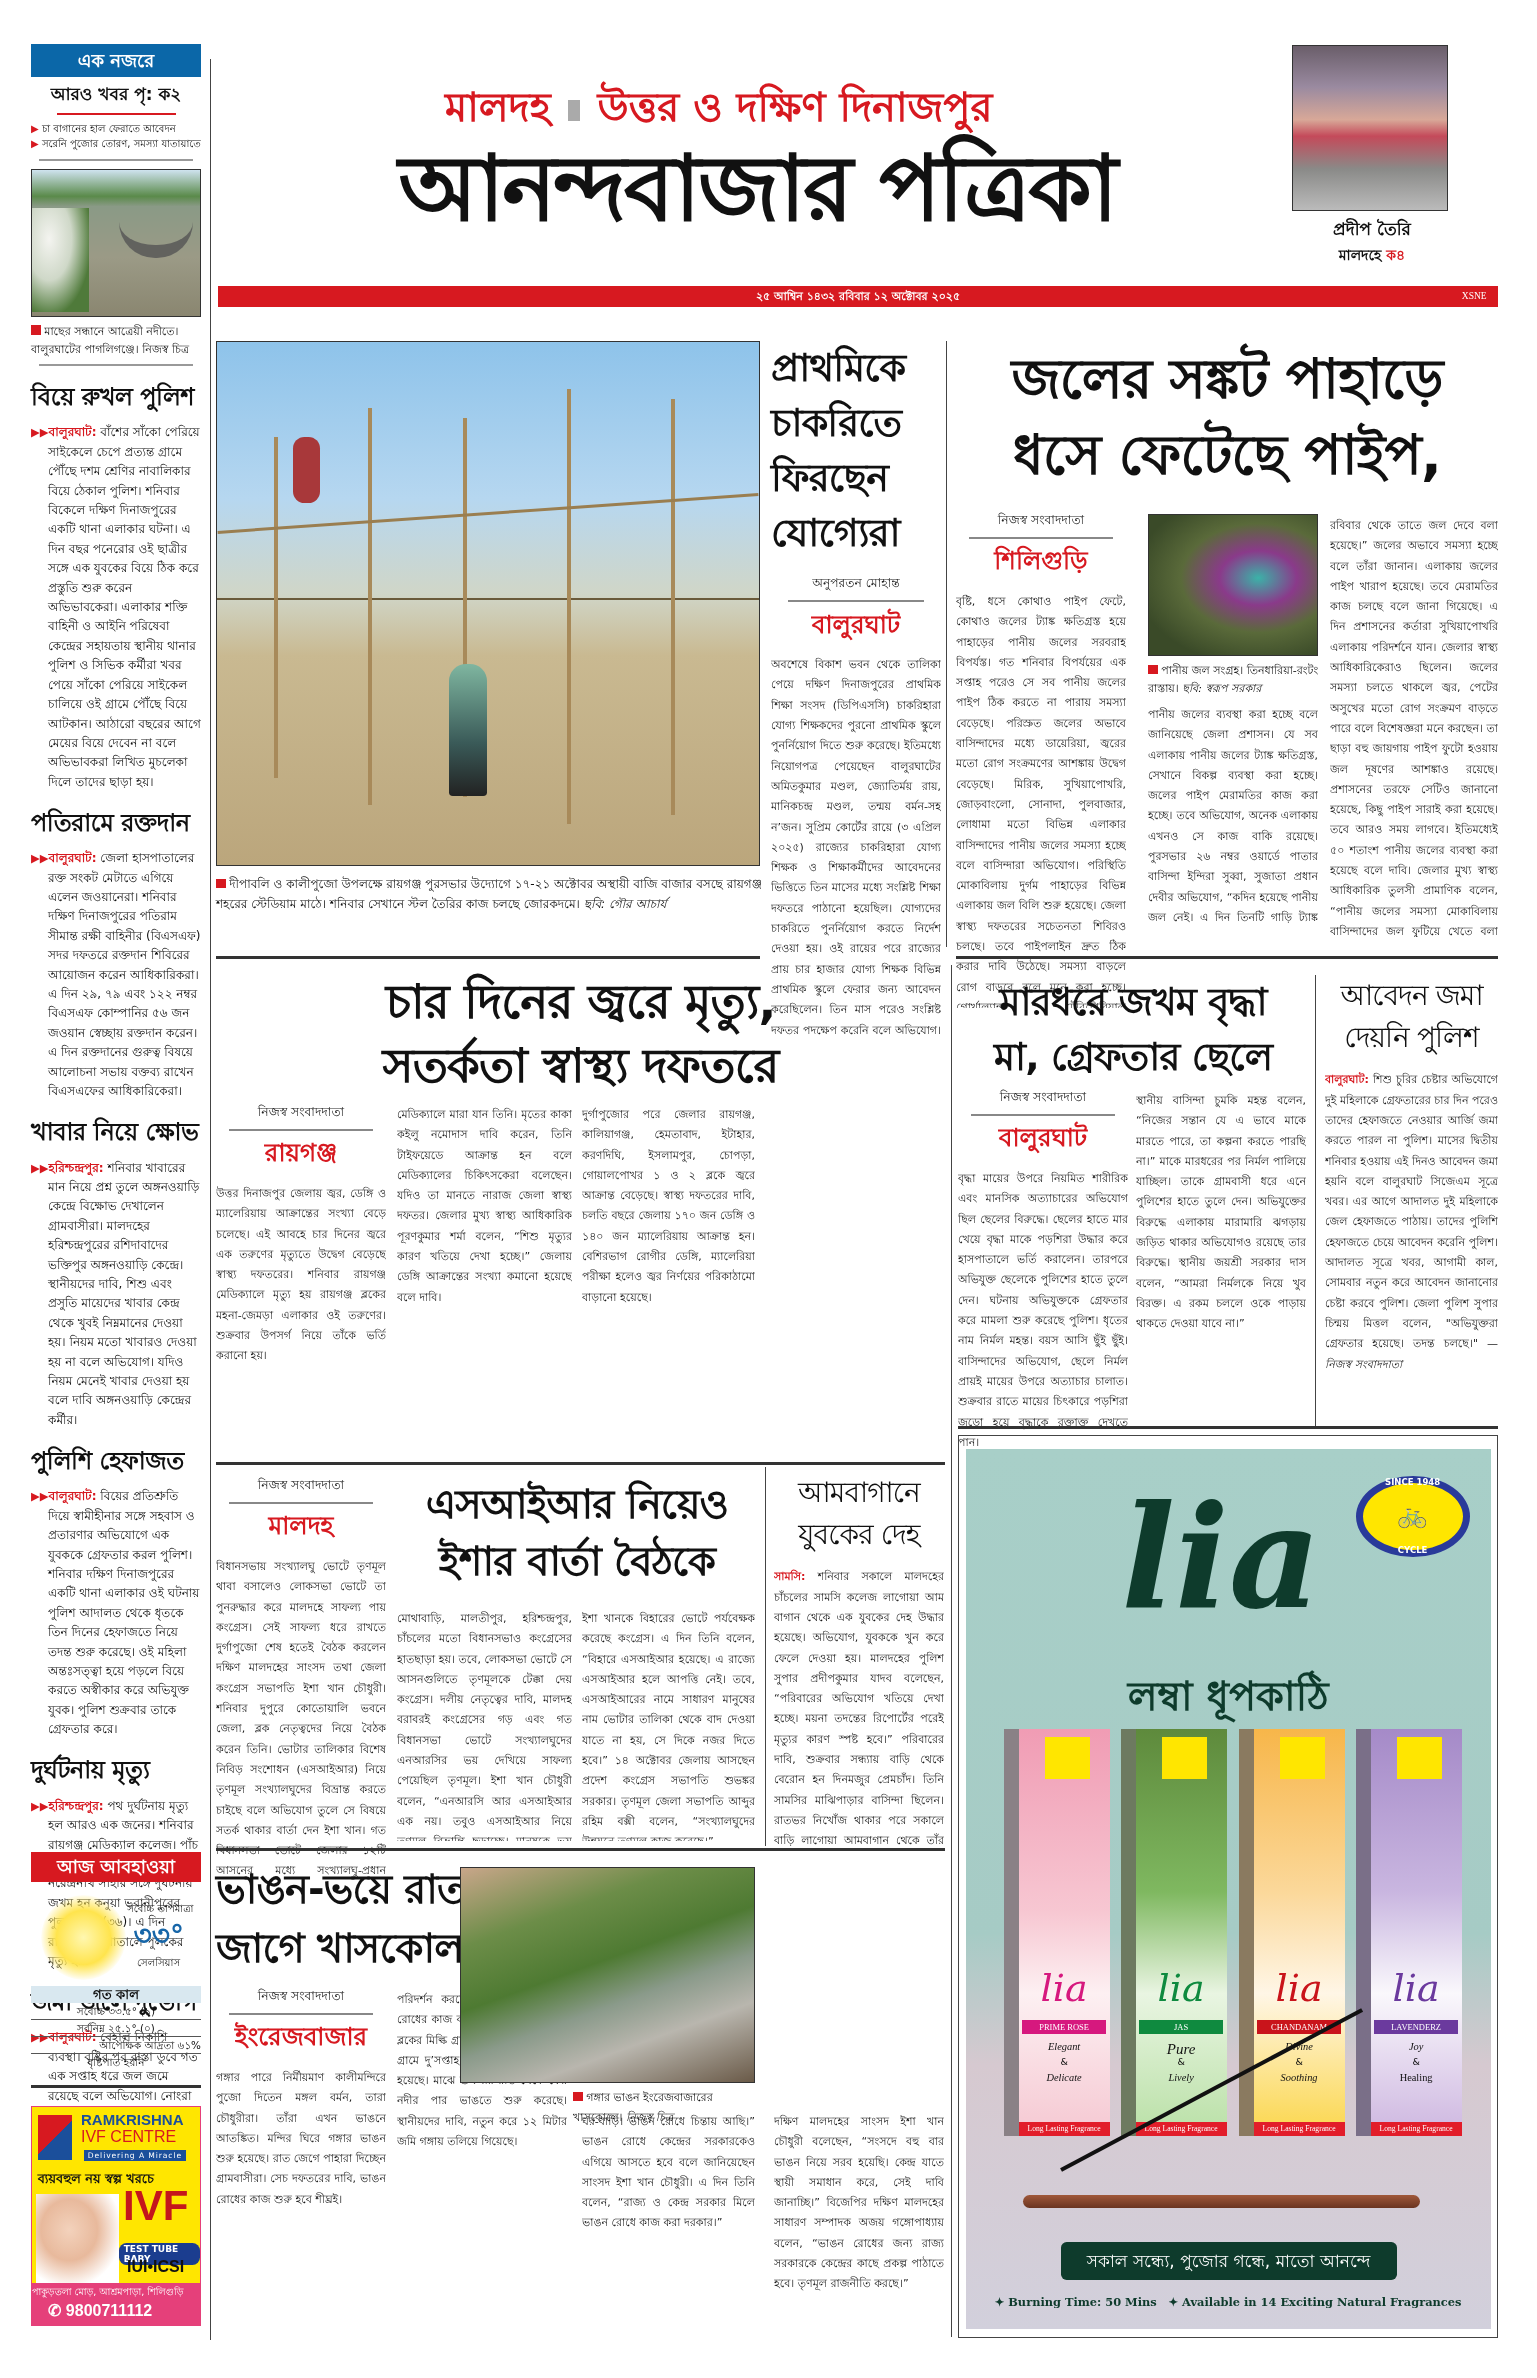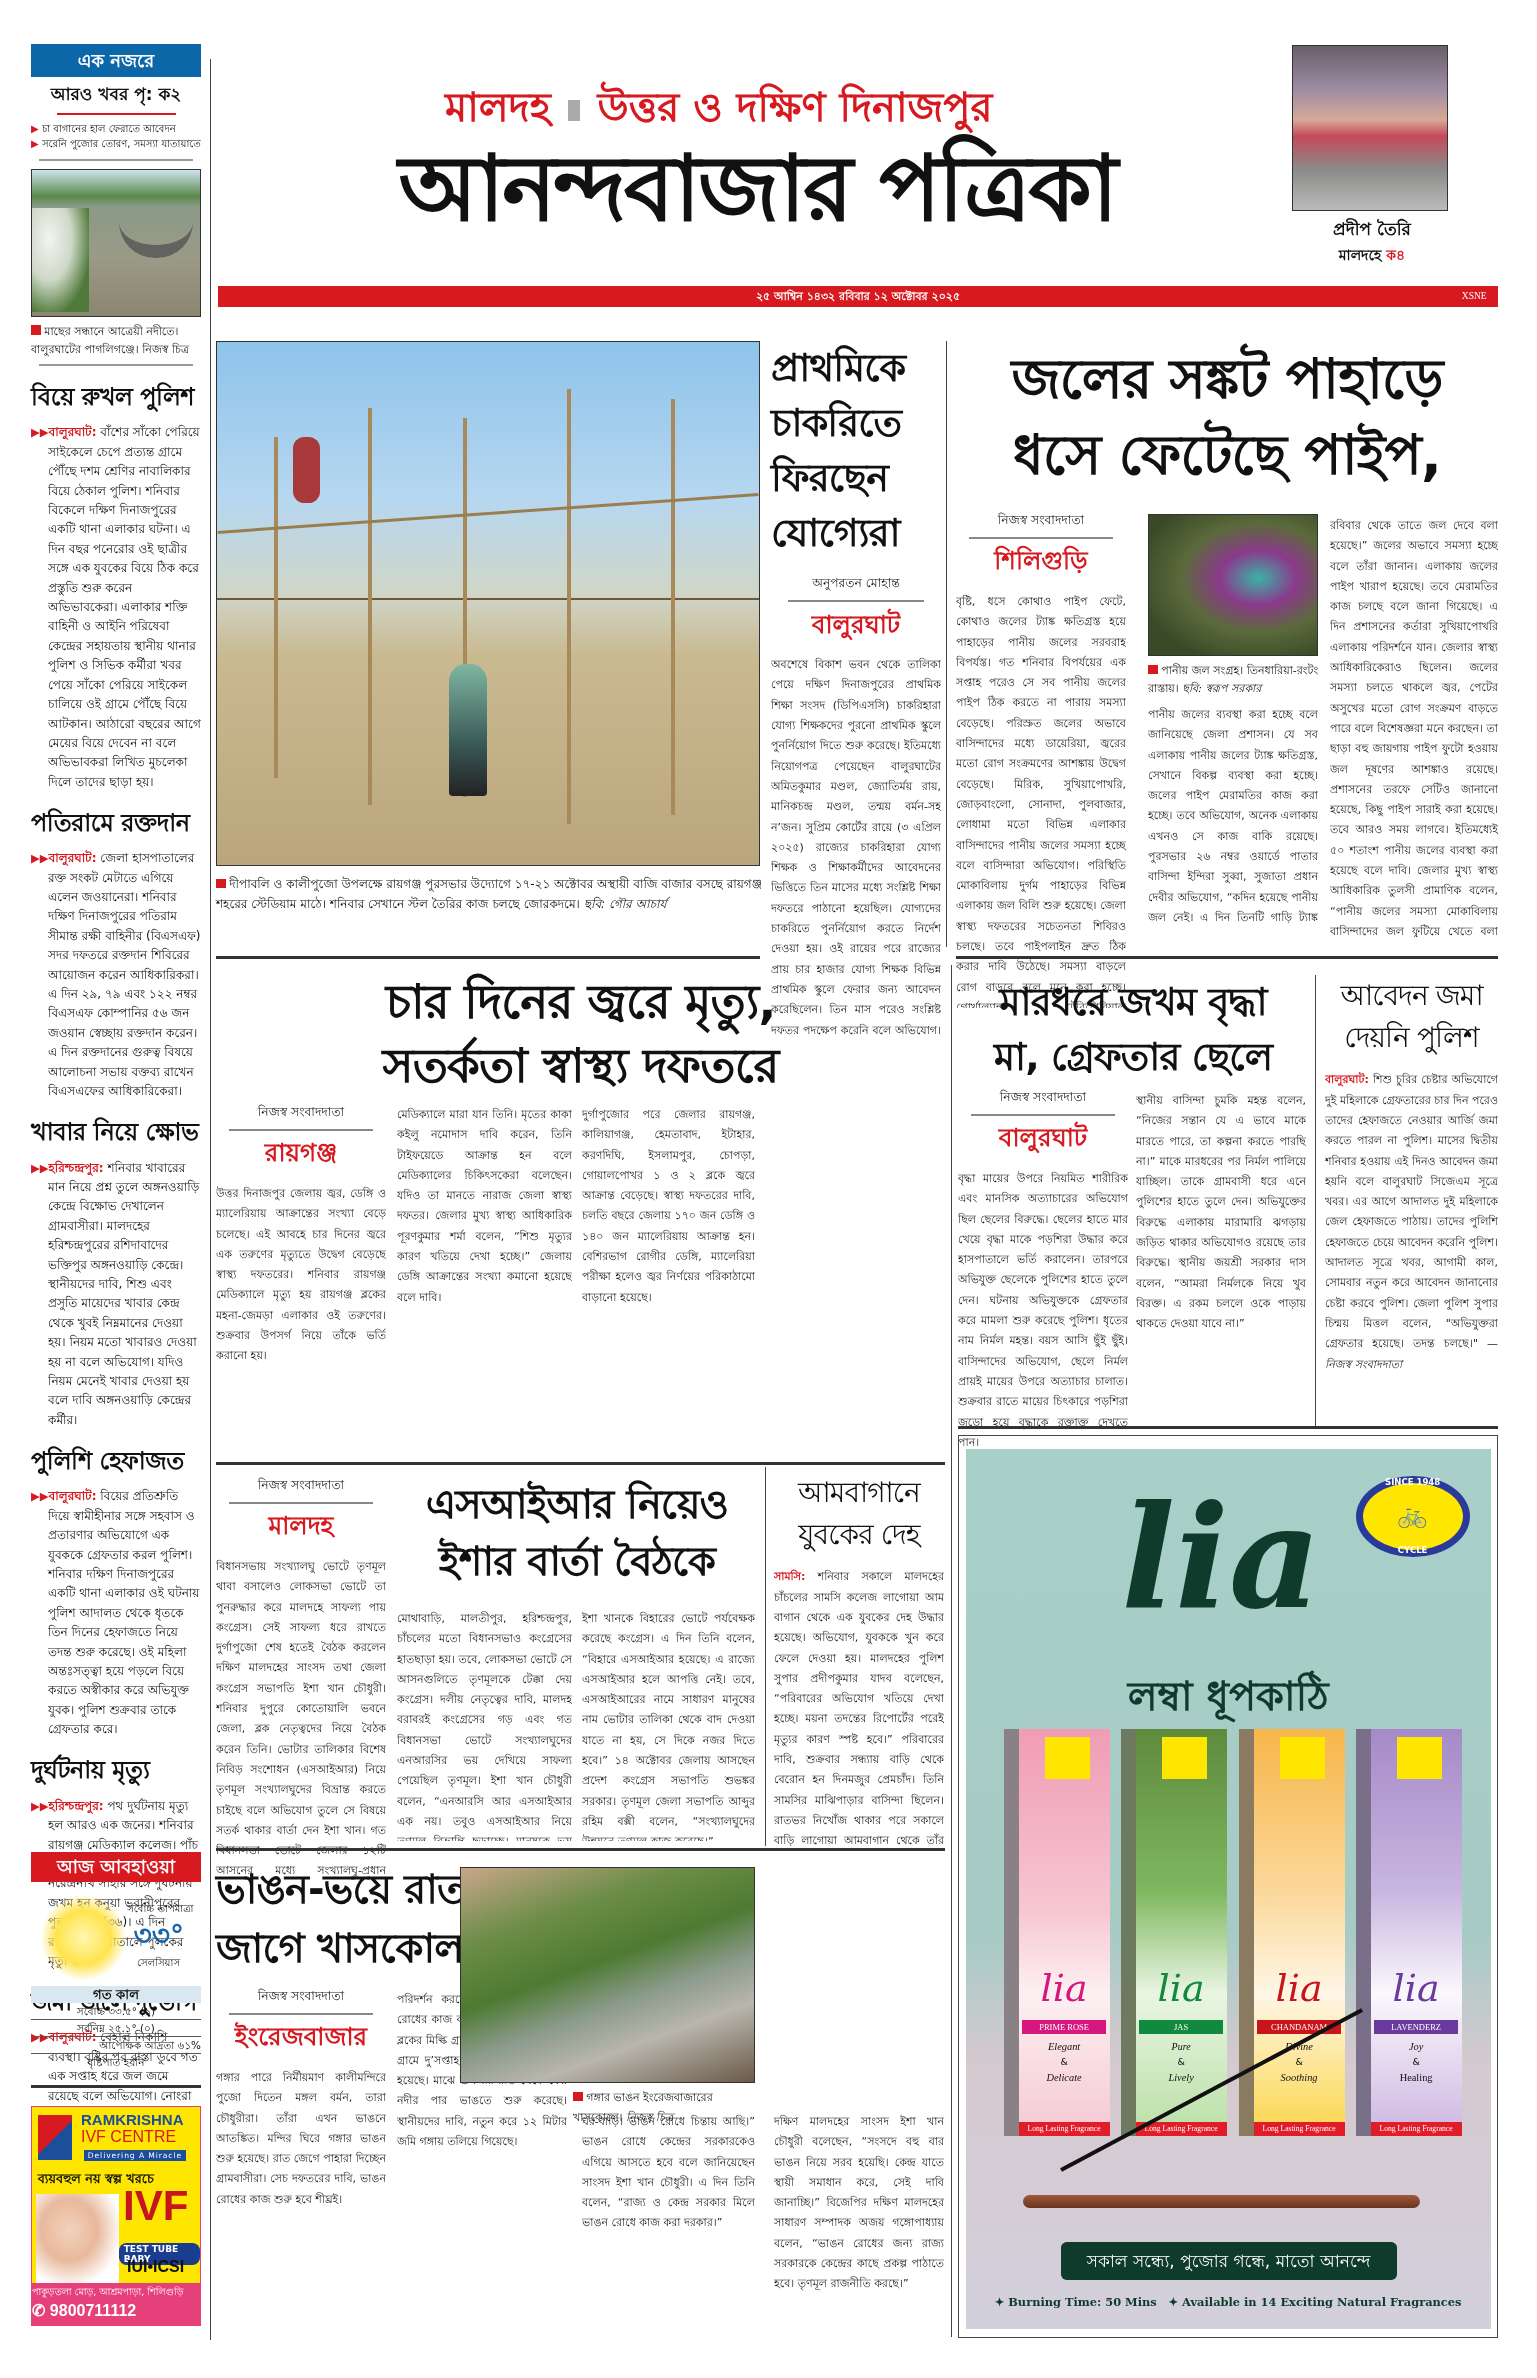--- a/index.html
+++ b/index.html
@@ -84,21 +84,21 @@
   <div style="position:absolute;left:49px;top:3.8px;font-size:15px;color:#1b4f9b;font-weight:bold;font-family:'Liberation Sans',sans-serif;">RAMKRISHNA</div>
   <div style="position:absolute;left:49px;top:21px;font-size:16px;color:#d71920;font-family:'Liberation Sans',sans-serif;">IVF CENTRE</div>
   <div style="position:absolute;left:52px;top:43px;font-size:7.6px;color:#fff;background:#1b4f9b;padding:0.9px 3.8px;letter-spacing:0.9px;">Delivering A Miracle</div>
   <div style="position:absolute;left:5.7px;top:62px;font-size:12.8px;font-weight:bold;">ব্যয়বহুল নয় স্বল্প খরচে</div>
   <div style="position:absolute;left:3.8px;top:87px;width:83px;height:90px;background:radial-gradient(ellipse at 40% 40%,#f3d2bc 0%,#e8b99c 40%,#fff 75%);"></div>
   <div style="position:absolute;left:91px;top:75px;font-size:42px;font-weight:bold;color:#c4161c;font-family:'Liberation Sans',sans-serif;">IVF</div>
   <div style="position:absolute;left:87px;top:136px;font-size:9px;font-weight:bold;color:#fff;background:#1b3d8f;border-radius:7.6px;padding:0.9px 4.7px;">TEST TUBE BABY</div>
   <div style="position:absolute;left:95px;top:151px;font-size:16px;font-weight:bold;font-family:'Liberation Sans',sans-serif;">IUI•ICSI</div>
   <div style="position:absolute;left:0;bottom:0;width:100%;height:42px;background:#e5407a;color:#fff;">
     <div style="font-size:9.5px;line-height:17px;">পাকুড়তলা মোড়, আশ্রমপাড়া, শিলিগুড়ি</div>
-    <div style="font-size:16px;font-weight:bold;line-height:21px;font-family:'Liberation Sans',sans-serif;"><span>✆ </span><span>9800711112</span></div>
+    <div style="font-size:16px;font-weight:bold;line-height:21px;font-family:'Liberation Sans',sans-serif;margin-left:16px;"><span>✆ </span><span>9800711112</span></div>
   </div>
 </div>
 
 <div class="col-rule" style="left:210px;top:59px;height:2281px;"></div>
 
 <div class="abs" style="left:445px;top:76px;width:530px;text-align:center;font-size:40px;font-weight:bold;color:#d71920;white-space:nowrap;">
   <span>মালদহ</span>
   <span style="display:inline-block;width:11.4px;height:21px;background:#aaa;vertical-align:middle;margin:0 3.8px;"></span>
   <span>উত্তর ও দক্ষিণ দিনাজপুর</span>
 </div>
@@ -267,21 +267,21 @@
       <div style="position:absolute;top:291px;left:3.8px;right:3.8px;text-align:center;background:#d6187e;color:#fff;font-size:8.5px;font-family:'Liberation Serif',serif;padding:1.9px 0;">PRIME ROSE</div>
       <div style="position:absolute;top:312px;width:100%;text-align:center;font-family:'Liberation Serif',serif;font-style:italic;font-size:10.4px;">Elegant</div>
       <div style="position:absolute;top:327px;width:100%;text-align:center;font-size:9.5px;">&amp;</div>
       <div style="position:absolute;top:343px;width:100%;text-align:center;font-family:'Liberation Serif',serif;font-style:italic;font-size:10.4px;">Delicate</div>
       <div style="position:absolute;bottom:0;width:100%;background:#e21d2a;color:#fff;font-size:7.6px;text-align:center;padding:2.8px 0;font-family:'Liberation Serif',serif;">Long Lasting Fragrance</div>
     </div>
     <div style="position:absolute;left:155px;top:280px;width:106px;height:407px;background:linear-gradient(180deg,#5e8a3c 0%,#7fb860 40%,#e9f5e2 65%,#b9e0a6 100%);border-left:15px solid #6d7a60;">
       <div style="position:absolute;top:7.6px;left:26.5px;width:45px;height:42px;background:#ffe600;"></div>
       <div style="position:absolute;top:237px;width:100%;text-align:center;font-family:'DejaVu Serif',serif;font-style:italic;font-size:38px;color:#0f8a3f;">lia</div>
       <div style="position:absolute;top:291px;left:3.8px;right:3.8px;text-align:center;background:#0f8a3f;color:#fff;font-size:8.5px;font-family:'Liberation Serif',serif;padding:1.9px 0;">JAS</div>
-      <div style="position:absolute;top:312px;width:100%;text-align:center;font-family:'Liberation Serif',serif;font-style:italic;font-size:10px;">Pure</div>
+      <div style="position:absolute;top:312px;width:100%;text-align:center;font-family:'Liberation Serif',serif;font-style:italic;font-size:15px;">Pure</div>
       <div style="position:absolute;top:327px;width:100%;text-align:center;font-size:9.5px;">&amp;</div>
       <div style="position:absolute;top:343px;width:100%;text-align:center;font-family:'Liberation Serif',serif;font-style:italic;font-size:10.4px;">Lively</div>
       <div style="position:absolute;bottom:0;width:100%;background:#e21d2a;color:#fff;font-size:7.6px;text-align:center;padding:2.8px 0;font-family:'Liberation Serif',serif;">Long Lasting Fragrance</div>
     </div>
     <div style="position:absolute;left:273px;top:280px;width:106px;height:407px;background:linear-gradient(180deg,#f7b64a 0%,#fbd89a 40%,#fff6e6 65%,#fbd64a 100%);border-left:15px solid #8a7a60;">
       <div style="position:absolute;top:7.6px;left:26.5px;width:45px;height:42px;background:#ffe600;"></div>
       <div style="position:absolute;top:237px;width:100%;text-align:center;font-family:'DejaVu Serif',serif;font-style:italic;font-size:38px;color:#c9141b;">lia</div>
       <div style="position:absolute;top:291px;left:3.8px;right:3.8px;text-align:center;background:#c9141b;color:#fff;font-size:8.5px;font-family:'Liberation Serif',serif;padding:1.9px 0;">CHANDANAM</div>
       <div style="position:absolute;top:312px;width:100%;text-align:center;font-family:'Liberation Serif',serif;font-style:italic;font-size:10.4px;">Divine</div>
       <div style="position:absolute;top:327px;width:100%;text-align:center;font-size:9.5px;">&amp;</div>

